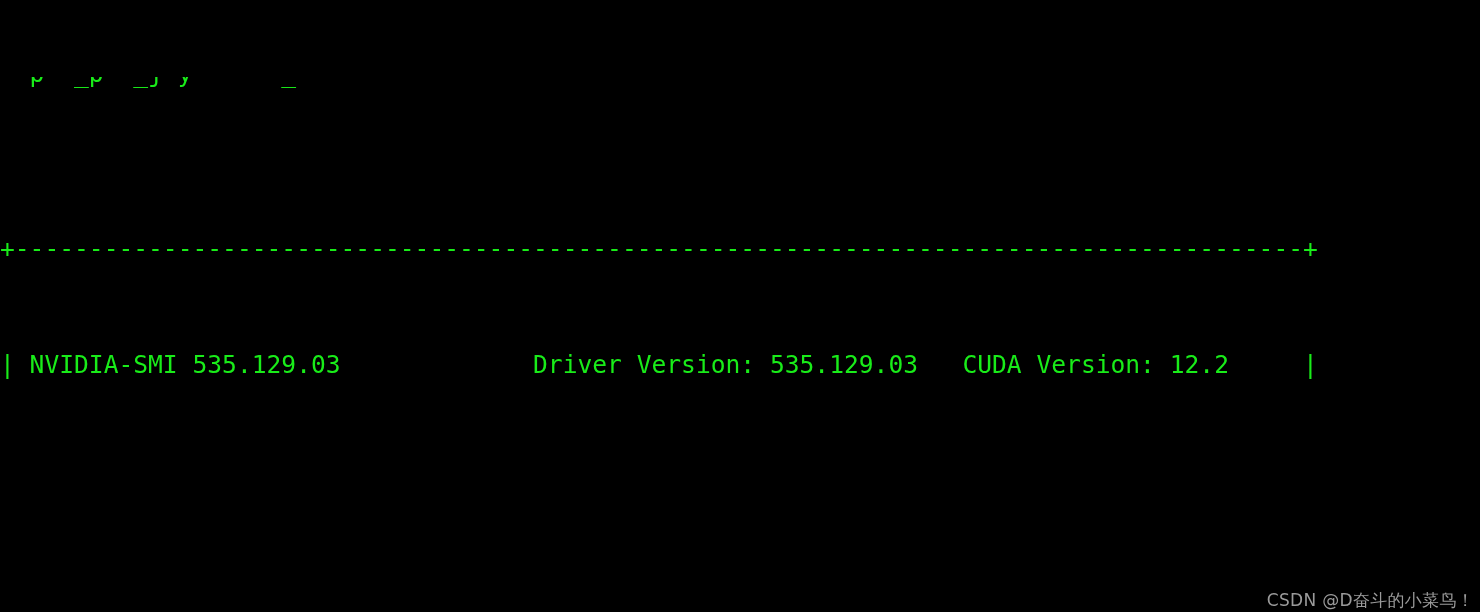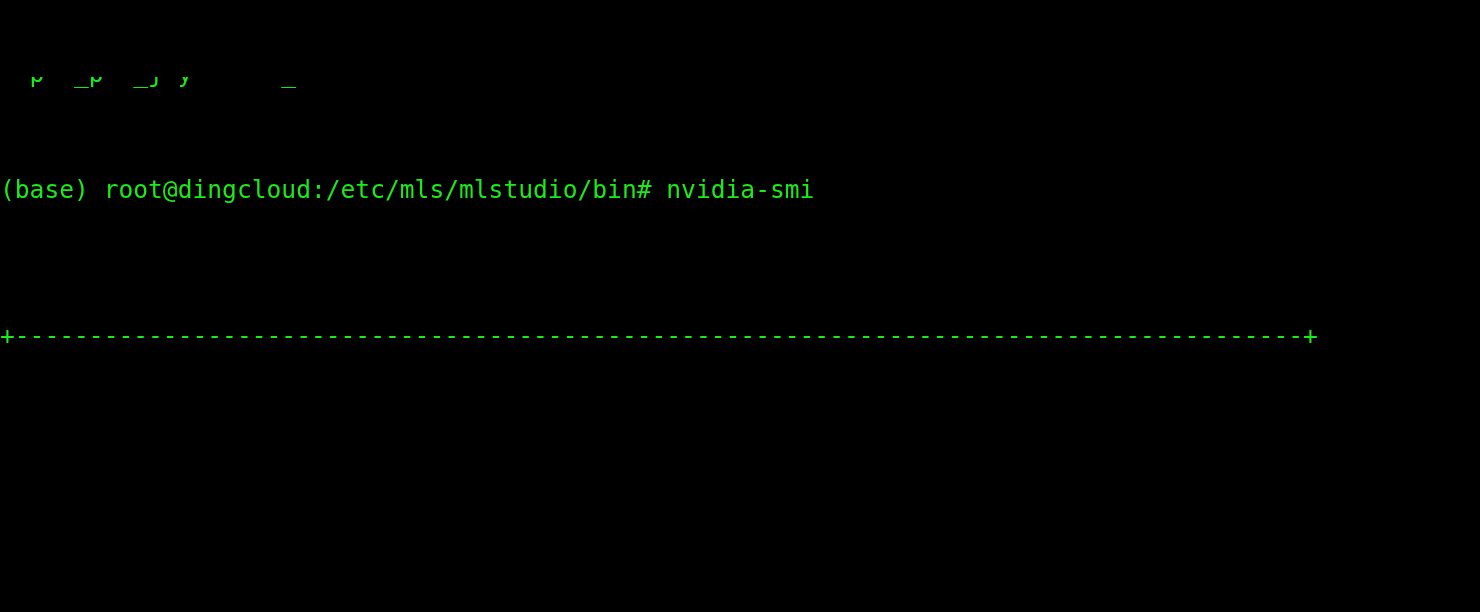--- a/index.html
+++ b/index.html
@@ -64,25 +64,25 @@
   }
 </style>
 </head>
 <body>
 
 <div id="terminal">
   <div class="screen">
 
     <div class="line clip-top"><span>  p  _p  _j y      _</span></div>
 
-    <div class="line">(base) root@dingcloud:/etc/mls/mlstudio/bin# nvidia-smi</div>
 
 
     <div class="line">+---------------------------------------------------------------------------------------+</div>
 
+    <div class="line">| NVIDIA-SMI 535.129.03             Driver Version: 535.129.03   CUDA Version: 12.2     |</div>
 
     
 
     
     
     
 
     
 
     
@@ -101,13 +101,14 @@
     
 
     
 
     
 
     
 
   </div>
 
+  <div class="watermark">CSDN @D奋斗的小菜鸟！</div>
 </div>
 
 </body></html>

